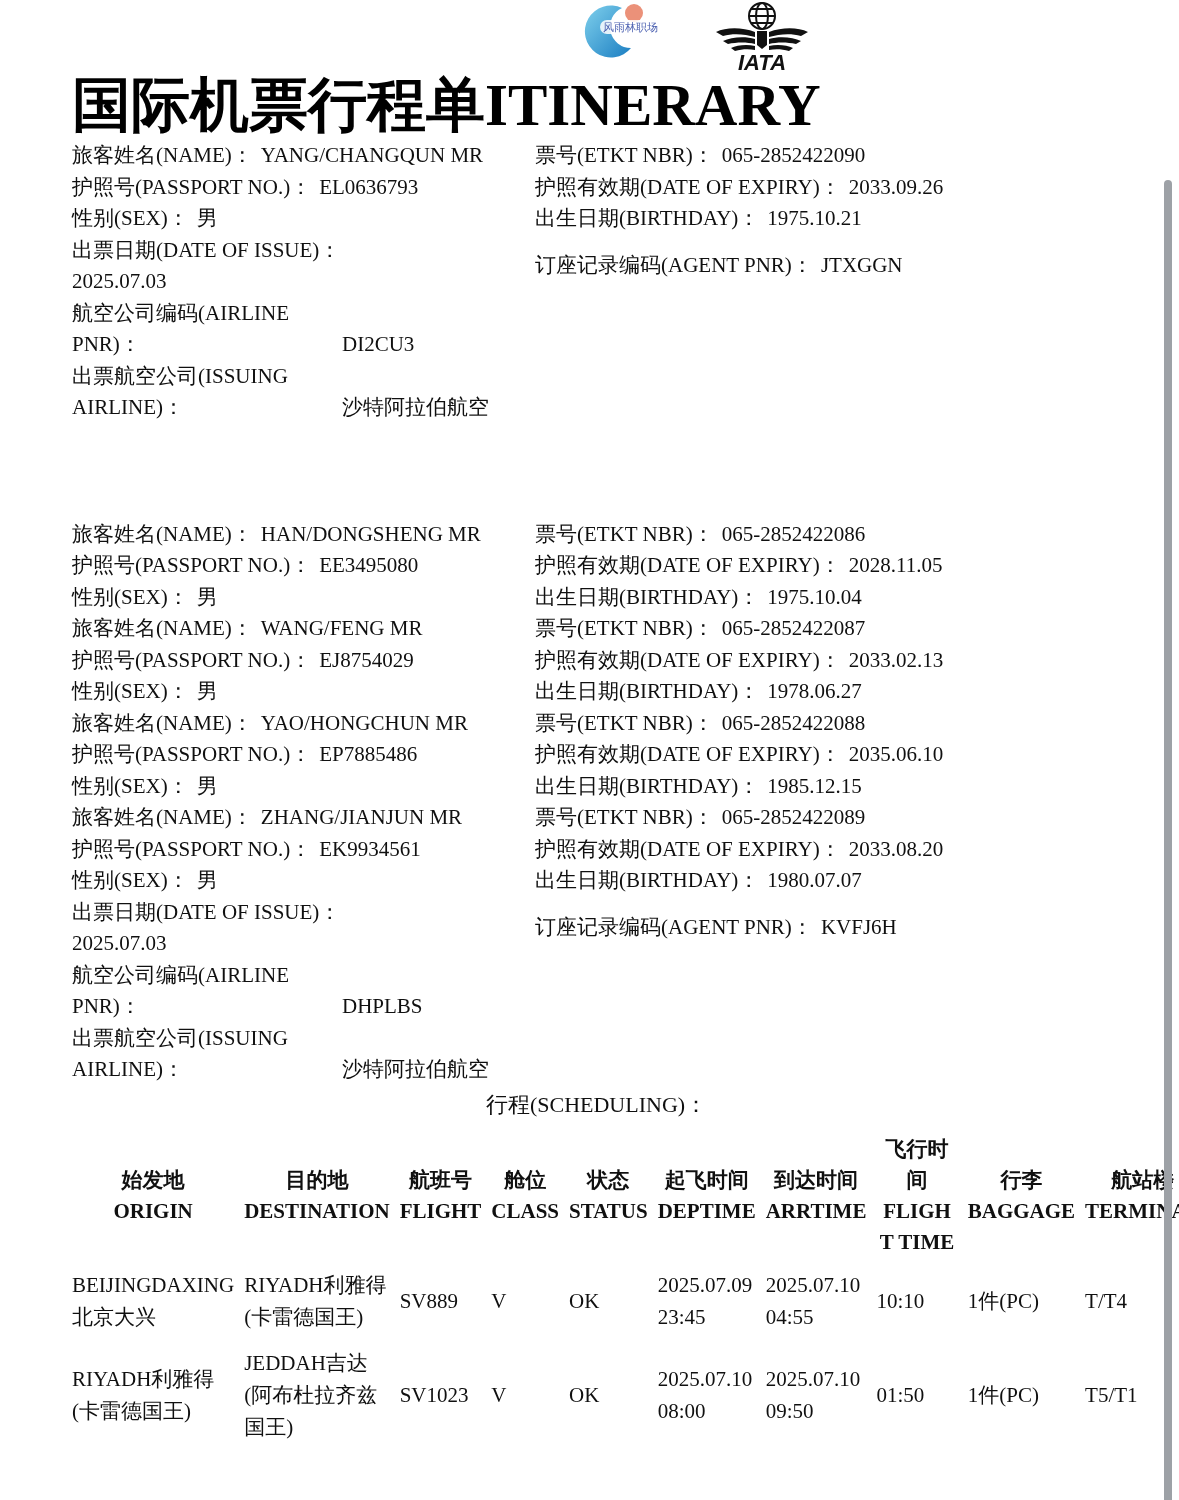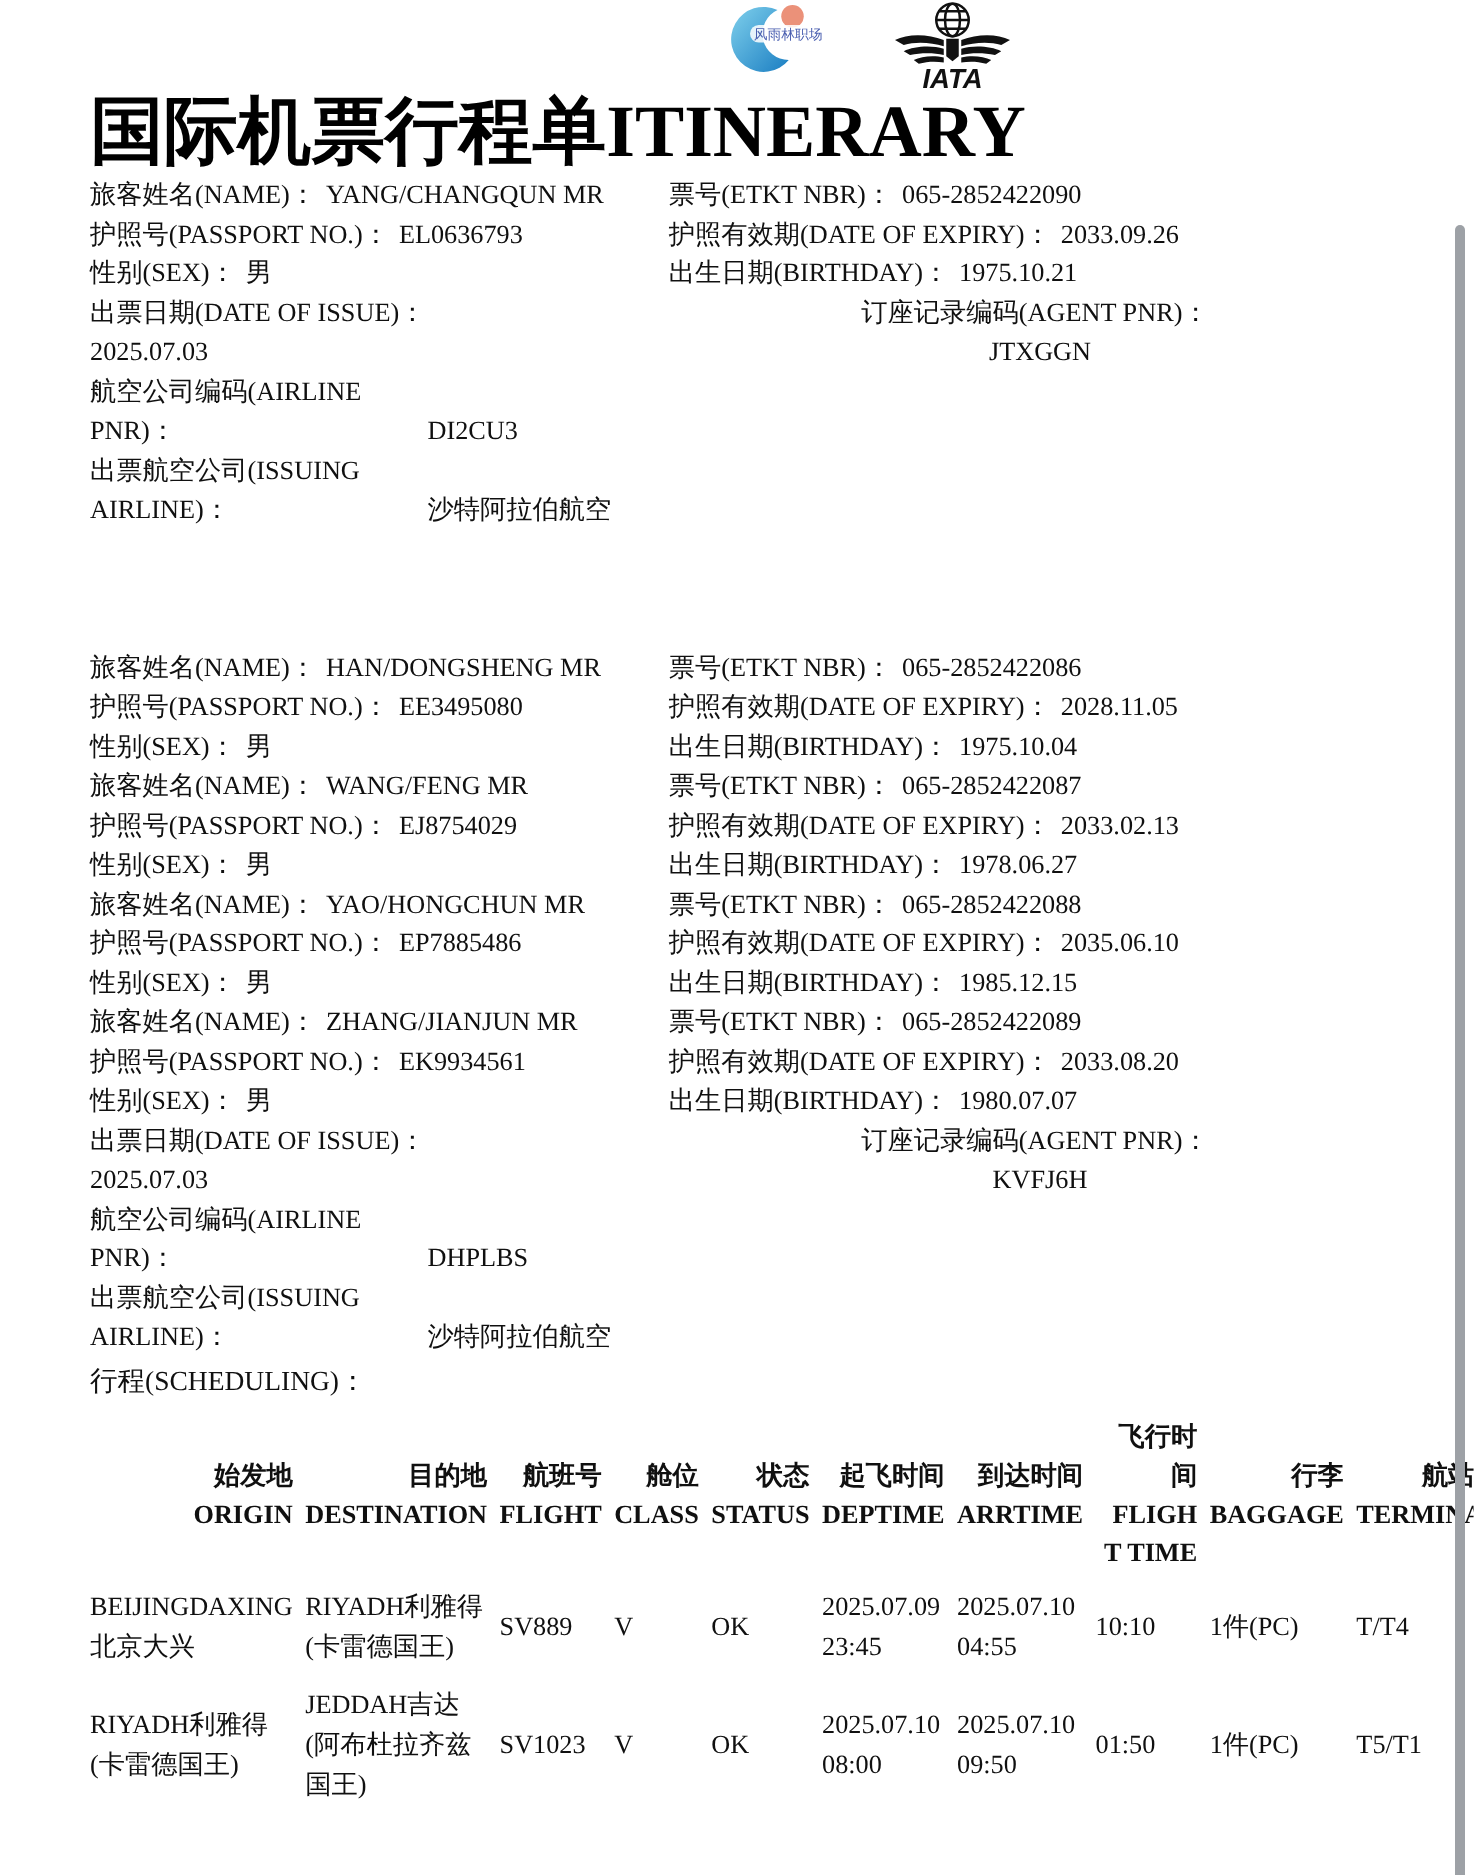--- a/index.html
+++ b/index.html
@@ -22,34 +22,34 @@
 
   
   .irow { display:flex; font-size:21px; line-height:31.5px; }
   .c-left  { flex:0 0 463px; }
   .c-right { flex:1; }
   .lbl { font-weight:400; }
   .val { margin-left:8px; }
   .row-tall { min-height:63px; }
   .stack .lbl { display:block; }
   .stack .val { display:block; margin-left:0; }
-  .vcenter { display:flex; align-items:center;flex-direction:column; }
+  .vcenter { display:flex; align-items:center; }
   .pairflex { display:flex; align-items:flex-end; }
   .pairflex .lblw { flex:0 0 264px; }
   .pairflex .vmid { margin-left:6px; }
   .block2 { margin-top:95px; }
 
   
-  .sched-title { font-size:22px; line-height:30px; margin-top:4px; }
+  .sched-title { text-align:center; font-size:22px; line-height:30px; margin-top:4px; }
   table.sched {
     table-layout:fixed; border-collapse:separate; border-spacing:10px 0;
     margin-left:-10px; margin-top:10px; font-size:21px;
   }
   table.sched th {
-    font-weight:700; text-align:right; vertical-align:middle;
+    font-weight:700; text-align:center; vertical-align:middle;
     padding:4px 0; line-height:31px; word-break:normal; overflow-wrap:break-word;
   }
   table.sched td {
     text-align:left; vertical-align:middle;
     padding:7px 0; line-height:32px; word-break:normal; overflow-wrap:break-word;
   }
 
   
   .vscrollbar {
     position:absolute; right:7px; top:180px; width:8px; height:1320px;

